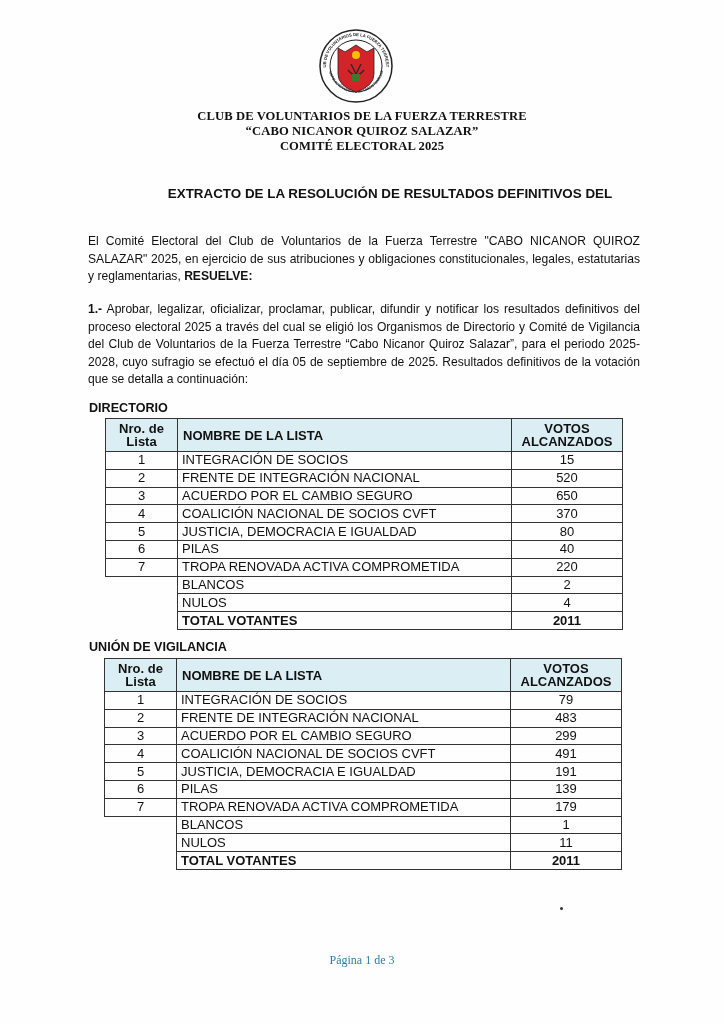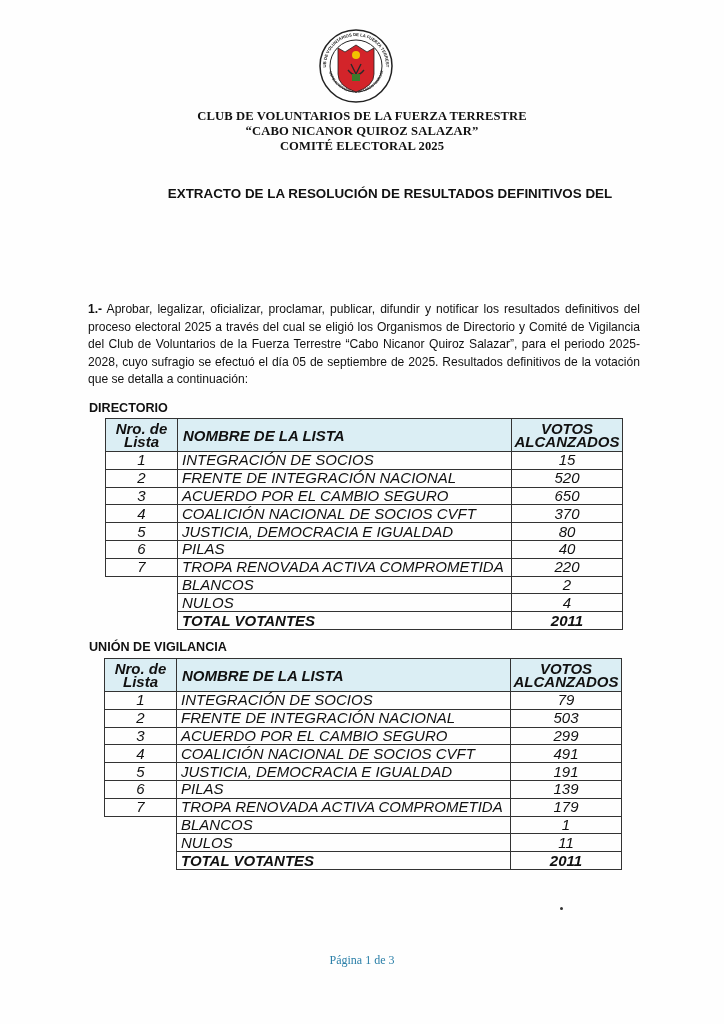--- a/index.html
+++ b/index.html
@@ -14,21 +14,21 @@
 
     .para { position: absolute; left: 88px; width: 552px; font-size: 12.1px; line-height: 17.6px; text-align: justify; }
     .para1 { top: 233px; }
     .para2 { top: 301px; }
     .para b { font-weight: bold; }
 
     .section-title { position: absolute; left: 89px; font-weight: bold; font-size: 12.6px; }
     .sec1 { top: 401px; text-align: right; }
     .sec2 { top: 640px; }
 
-    table.results { position: absolute; border-collapse: collapse; font-size: 15px; font-style: italic; }
+    table.results { position: absolute; border-collapse: collapse; font-size: 13px; }
     table.results td, table.results th { border: 1px solid #333; padding: 0; height: 16.8px; line-height: 16px; }
     table.results th { background: #dbeef4; font-weight: bold; height: 32px; line-height: 13px; }
     .t1 { left: 105px; top: 418px; }
     .t2 { left: 104px; top: 658px; }
     .c-nro { width: 71px; text-align: center; }
     .c-name { width: 328px; text-align: left; padding-left: 4px !important; }
     .c-votes { width: 110px; text-align: center; }
     th.c-name { padding-left: 5px !important; }
     td.nob { border: none !important; border-right: 1px solid #333 !important; }
     tr.total td { font-weight: bold; margin-left: 45px; }
@@ -64,20 +64,21 @@
   <div class="org-header">
     <div>CLUB DE VOLUNTARIOS DE LA FUERZA TERRESTRE</div>
     <div>“CABO NICANOR QUIROZ SALAZAR”</div>
     <div>COMITÉ ELECTORAL 2025</div>
   </div>
 
   <div class="doc-title">
     <div>EXTRACTO DE LA RESOLUCIÓN DE RESULTADOS DEFINITIVOS DEL</div>
   </div>
 
+  <div class="para para1"><span>El Comité Electoral del Club de Voluntarios de la Fuerza Terrestre "CABO NICANOR QUIROZ SALAZAR" 2025, en ejercicio de sus atribuciones y obligaciones constitucionales, legales, estatutarias y reglamentarias, </span><b>RESUELVE:</b></div>
 
   <div class="para para2"><b>1.-</b><span> Aprobar, legalizar, oficializar, proclamar, publicar, difundir y notificar los resultados definitivos del proceso electoral 2025 a través del cual se eligió los Organismos de Directorio y Comité de Vigilancia del Club de Voluntarios de la Fuerza Terrestre “Cabo Nicanor Quiroz Salazar”, para el periodo 2025-2028, cuyo sufragio se efectuó el día 05 de septiembre de 2025. Resultados definitivos de la votación que se detalla a continuación:</span></div>
 
   <div class="section-title sec1">DIRECTORIO</div>
   <table class="results t1">
     <tbody>
         <tr>
       <th class="c-nro">Nro. de Lista</th>
       <th class="c-name">NOMBRE DE LA LISTA</th>
       <th class="c-votes">VOTOS ALCANZADOS</th>
@@ -144,21 +145,21 @@
       <th class="c-votes">VOTOS ALCANZADOS</th>
     </tr>
     <tr>
           <td class="c-nro">1</td>
           <td class="c-name">INTEGRACIÓN DE SOCIOS</td>
           <td class="c-votes">79</td>
         </tr>
     <tr>
           <td class="c-nro">2</td>
           <td class="c-name">FRENTE DE INTEGRACIÓN NACIONAL</td>
-          <td class="c-votes">503</td>
+          <td class="c-votes">483</td>
         </tr>
     <tr>
           <td class="c-nro">3</td>
           <td class="c-name">ACUERDO POR EL CAMBIO SEGURO</td>
           <td class="c-votes">299</td>
         </tr>
     <tr>
           <td class="c-nro">4</td>
           <td class="c-name">COALICIÓN NACIONAL DE SOCIOS CVFT</td>
           <td class="c-votes">491</td>

